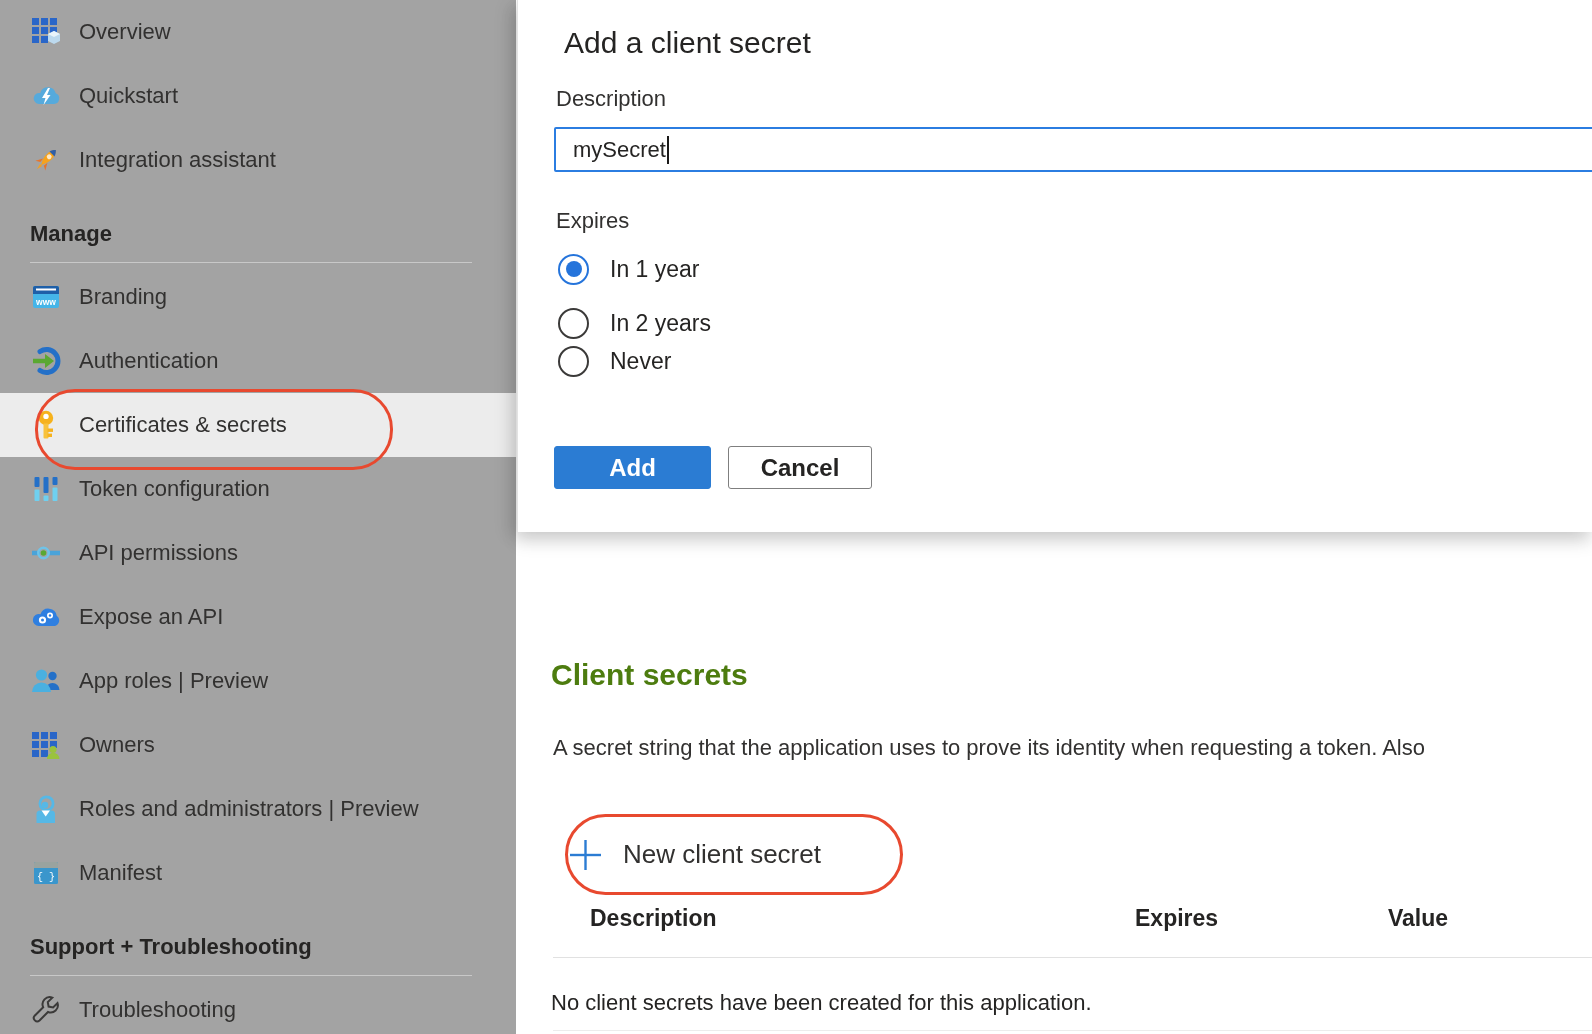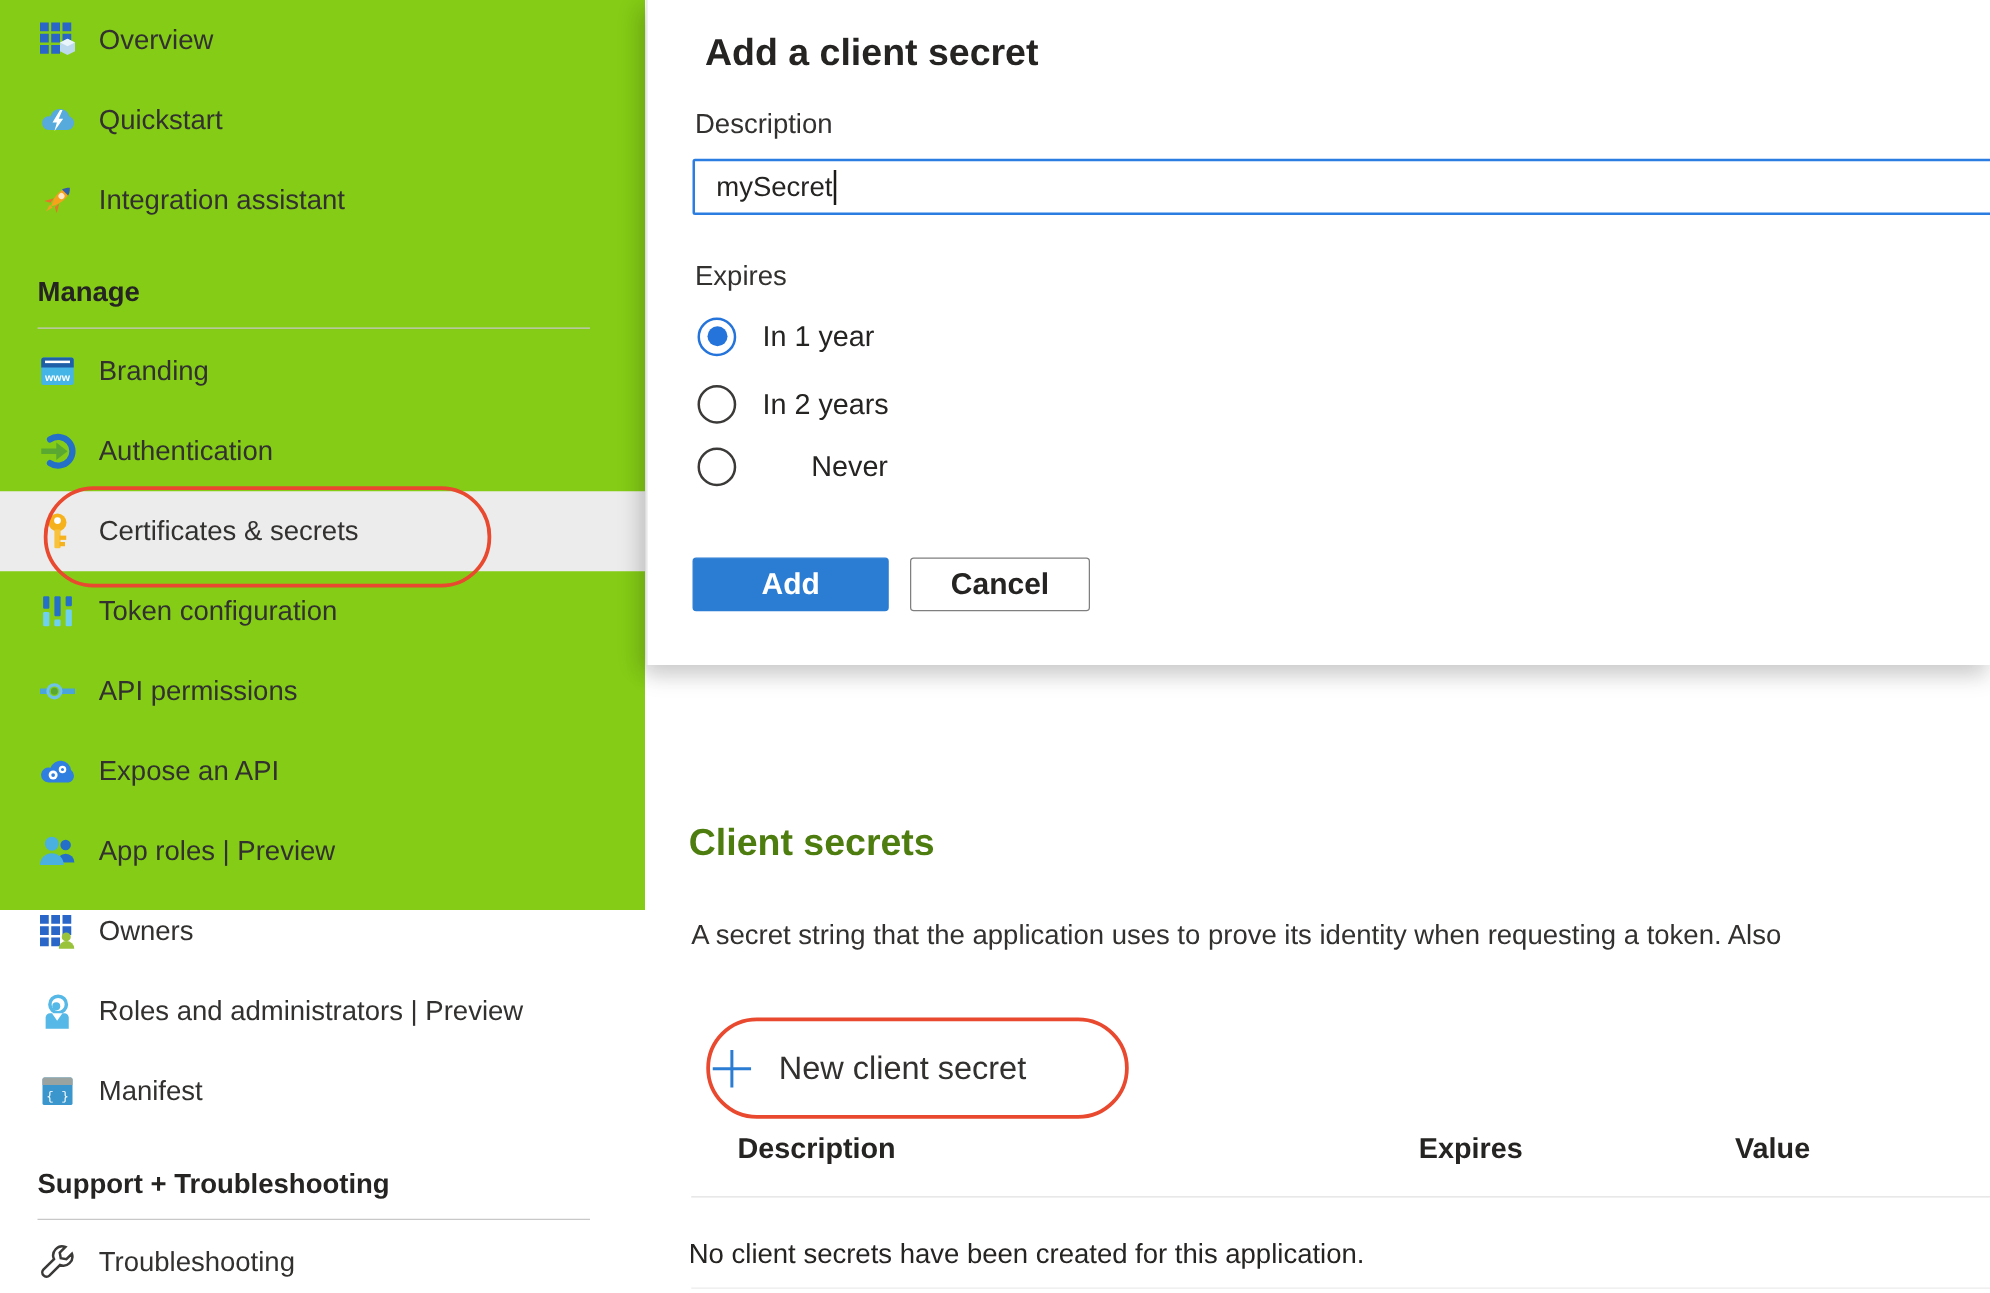--- a/index.html
+++ b/index.html
@@ -2,51 +2,51 @@
 <html><head>
 <meta charset="utf-8">
 <style>
   * { margin:0; padding:0; box-sizing:border-box; }
   html,body { width:1592px; height:1034px; }
   body {
     position:relative; overflow:hidden; background:#ffffff;
     font-family:"Liberation Sans", sans-serif; color:#323130;
   }
   
-  .sidebar { position:absolute; left:0; top:0; width:516px; height:728px; background:#84cc16; }
+  .sidebar { position:absolute; left:0; top:0; width:516px; height:1034px; background:#a3a3a3; }
   .nav-item { display:flex; align-items:center; height:64px; cursor:pointer; }
   .nav-item.active { background:#ececec; }
   .nav-icon { width:32px; height:32px; margin-left:30px; flex:0 0 32px; display:flex; align-items:center; justify-content:center; }
   .nav-icon svg { width:32px; height:32px; }
   .nav-label { margin-left:17px; font-size:22px; color:#323130; white-space:nowrap; }
   .section-header { margin:20px 0 0 30px; height:44px; line-height:44px; font-size:22px; font-weight:bold; color:#252423; }
   .side-divider { height:1px; background:#c8c8c8; margin:6px 30px 2px 30px; width:442px; }
   
   .annotation-oval { position:absolute; border:3px solid #e8492f; border-radius:40px; pointer-events:none; }
   .oval-certs { left:35px; top:389px; width:358px; height:81px; }
   .oval-new-secret { left:565px; top:814px; width:338px; height:81px; border-radius:41px; }
   
   .dialog {
     position:absolute; left:517px; top:0; width:1075px; height:532px; background:#fff;
     border-left:1px solid #e3e3e3;
     box-shadow:-8px 4px 16px rgba(0,0,0,0.10), 0 10px 16px rgba(0,0,0,0.13);
     overflow:hidden;
   }
-  .dialog-title { position:absolute; left:46px; top:26px; font-size:30px; font-weight:bold; color:#252423; }
+  .dialog-title { position:absolute; left:46px; top:26px; font-size:30px; font-weight:normal; color:#252423; }
   .field-label { position:absolute; left:38px; font-size:22px; color:#323130; }
   .lbl-description { top:86px; }
   .lbl-expires { top:208px; }
   .text-input {
     position:absolute; left:36px; top:127px; width:1120px; height:45px;
     border:2px solid #2b7de1; border-radius:2px; background:#fff;
     display:flex; align-items:center; padding:0 17px; font-size:22px; color:#252423;
   }
   .caret { display:inline-block; width:2px; height:28px; background:#1b1a19; margin-left:1px; }
   .radio-row { position:absolute; left:40px; height:34px; display:flex; align-items:center; cursor:pointer; }
-  .radio-row-0 { top:252px; } .radio-row-1 { top:306px; } .radio-row-2 { top:356px;gap:39px; }
+  .radio-row-0 { top:252px; } .radio-row-1 { top:306px; } .radio-row-2 { top:344px; }
   .radio { width:31px; height:31px; border-radius:50%; border:2.5px solid #3b3a39; flex:0 0 31px; }
   .radio.selected { border-color:#2574db; }
   .radio.selected::after { content:""; display:block; width:16px; height:16px; margin:5px auto; border-radius:50%; background:#2574db; }
   .radio-label { margin-left:21px; font-size:23px; color:#252423; }
   .btn { position:absolute; top:446px; height:43px; font-size:24px; font-weight:bold; border-radius:3px; cursor:pointer; font-family:"Liberation Sans", sans-serif; }
   .btn-add { left:36px; width:157px; background:#2b7cd3; color:#fff; border:1px solid #2b7cd3; }
   .btn-cancel { left:210px; width:144px; background:#fff; color:#252423; border:1px solid #7f7f7f; }
   
   .cs-title { position:absolute; left:551px; top:658px; font-size:30px; font-weight:bold; color:#4d7c0f; }
   .cs-desc { position:absolute; left:553px; top:735px; font-size:22px; color:#323130; white-space:nowrap; }

